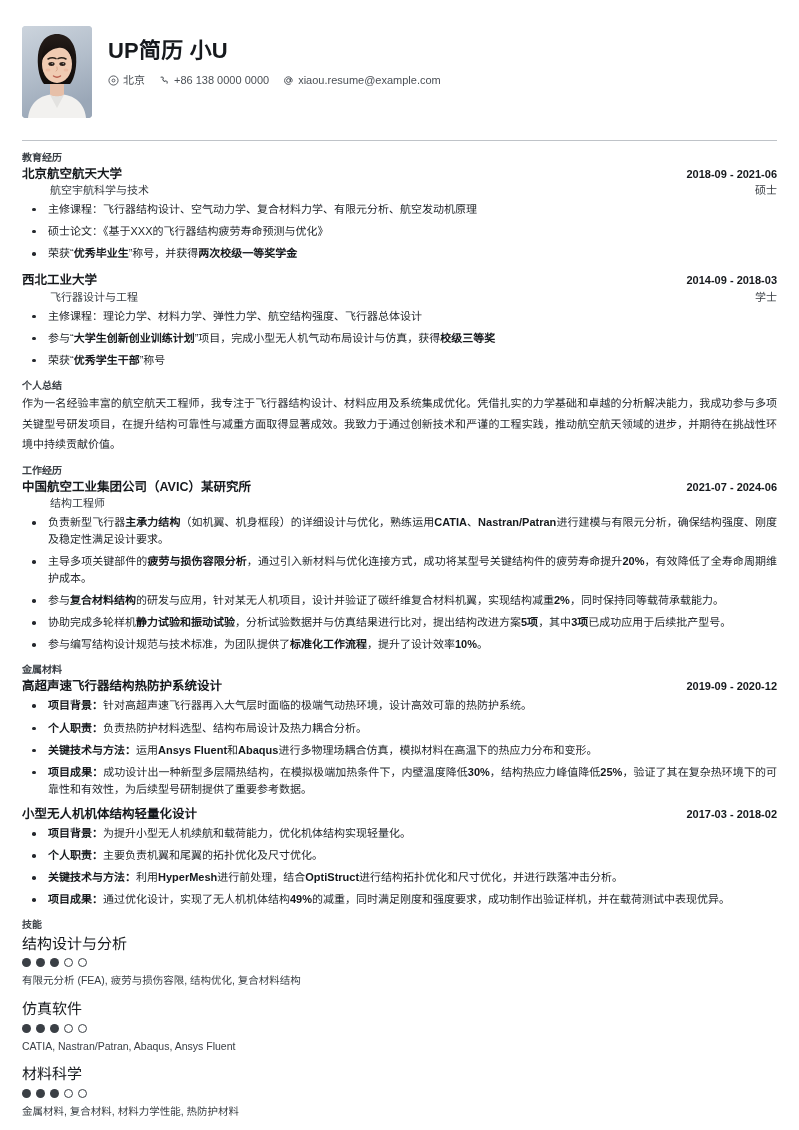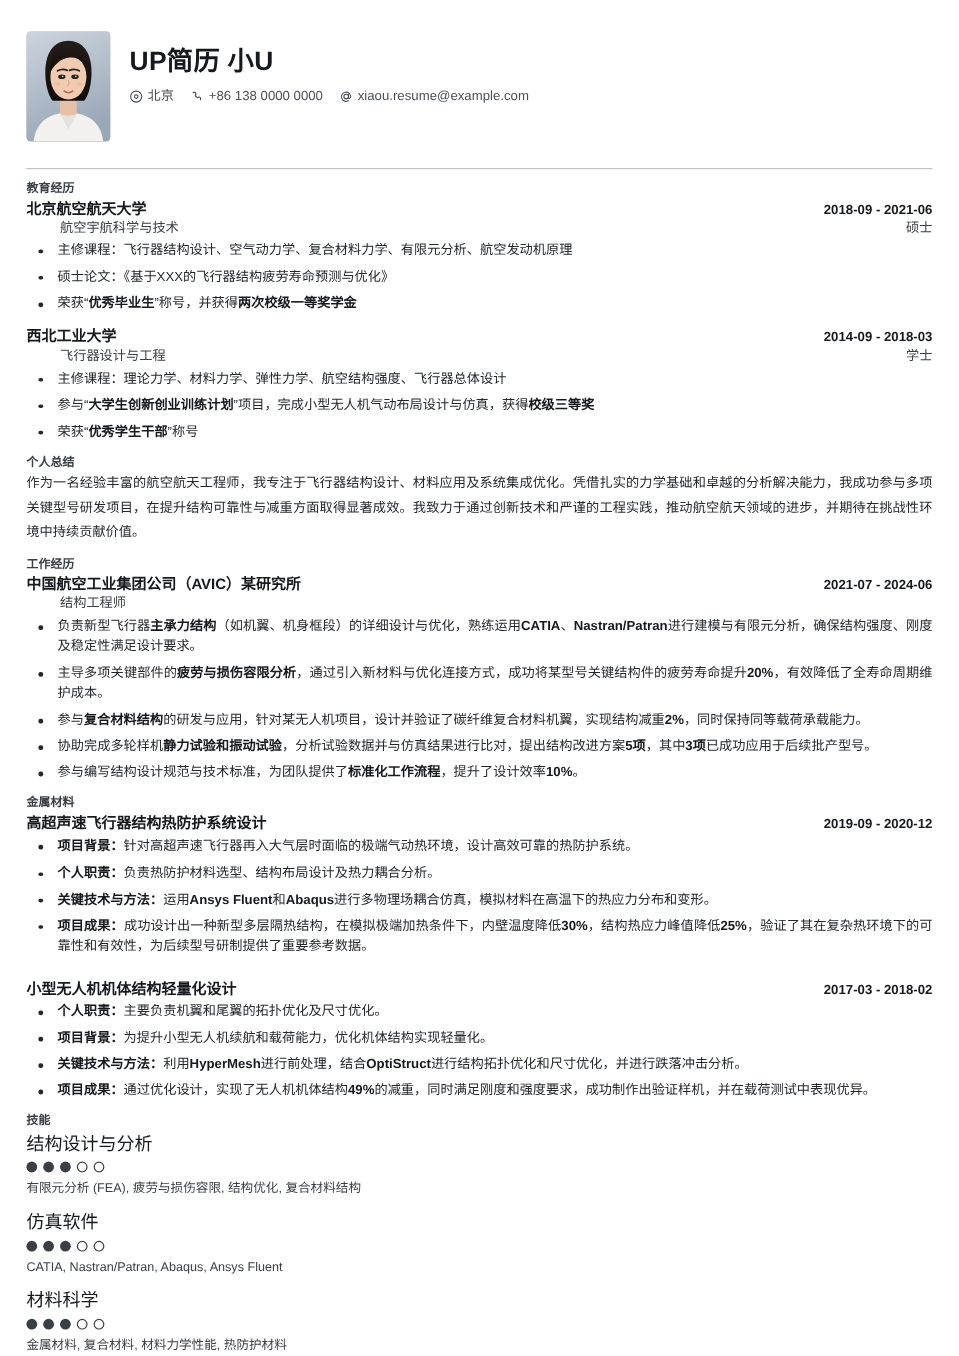--- a/index.html
+++ b/index.html
@@ -229,28 +229,28 @@
         <div class="entry-date">2019-09 - 2020-12</div>
       </div>
       <ul class="bullets">
         <li><b>项目背景：</b><span>针对高超声速飞行器再入大气层时面临的极端气动热环境，设计高效可靠的热防护系统。</span></li>
         <li><b>个人职责：</b><span>负责热防护材料选型、结构布局设计及热力耦合分析。</span></li>
         <li><b>关键技术与方法：</b><span>运用<b>Ansys Fluent</b>和<b>Abaqus</b>进行多物理场耦合仿真，模拟材料在高温下的热应力分布和变形。</span></li>
         <li><b>项目成果：</b><span>成功设计出一种新型多层隔热结构，在模拟极端加热条件下，内壁温度降低<b>30%</b>，结构热应力峰值降低<b>25%</b>，验证了其在复杂热环境下的可靠性和有效性，为后续型号研制提供了重要参考数据。</span></li>
       </ul>
     </div>
 
-    <div class="entry" style="margin-top:18px;">
+    <div class="entry" style="margin-top:8px;">
       <div class="entry-head">
         <div class="entry-org">小型无人机机体结构轻量化设计</div>
         <div class="entry-date">2017-03 - 2018-02</div>
       </div>
       <ul class="bullets">
+        <li><b>项目背景：</b><span>为提升小型无人机续航和载荷能力，优化机体结构实现轻量化。</span></li>
         <li><b>个人职责：</b><span>主要负责机翼和尾翼的拓扑优化及尺寸优化。</span></li>
-        <li><b>项目背景：</b><span>为提升小型无人机续航和载荷能力，优化机体结构实现轻量化。</span></li>
         <li><b>关键技术与方法：</b><span>利用<b>HyperMesh</b>进行前处理，结合<b>OptiStruct</b>进行结构拓扑优化和尺寸优化，并进行跌落冲击分析。</span></li>
         <li><b>项目成果：</b><span>通过优化设计，实现了无人机机体结构<b>49%</b>的减重，同时满足刚度和强度要求，成功制作出验证样机，并在载荷测试中表现优异。</span></li>
       </ul>
     </div>
   </div>
 
   <div class="section skills" style="margin-top:10px;">
     <div class="section-title">技能</div>
 
     <div class="skill-group">

